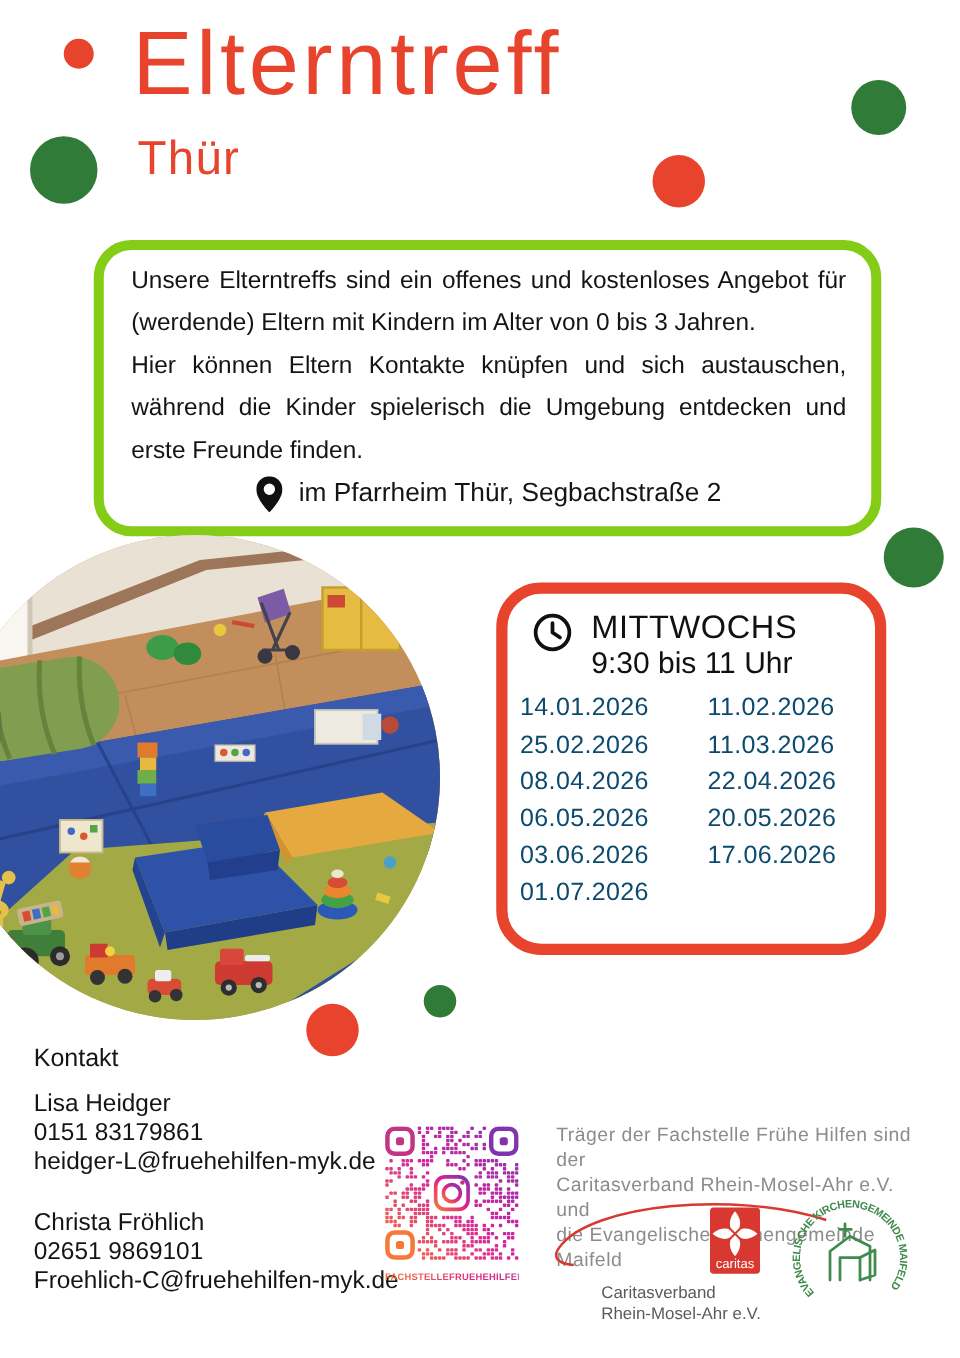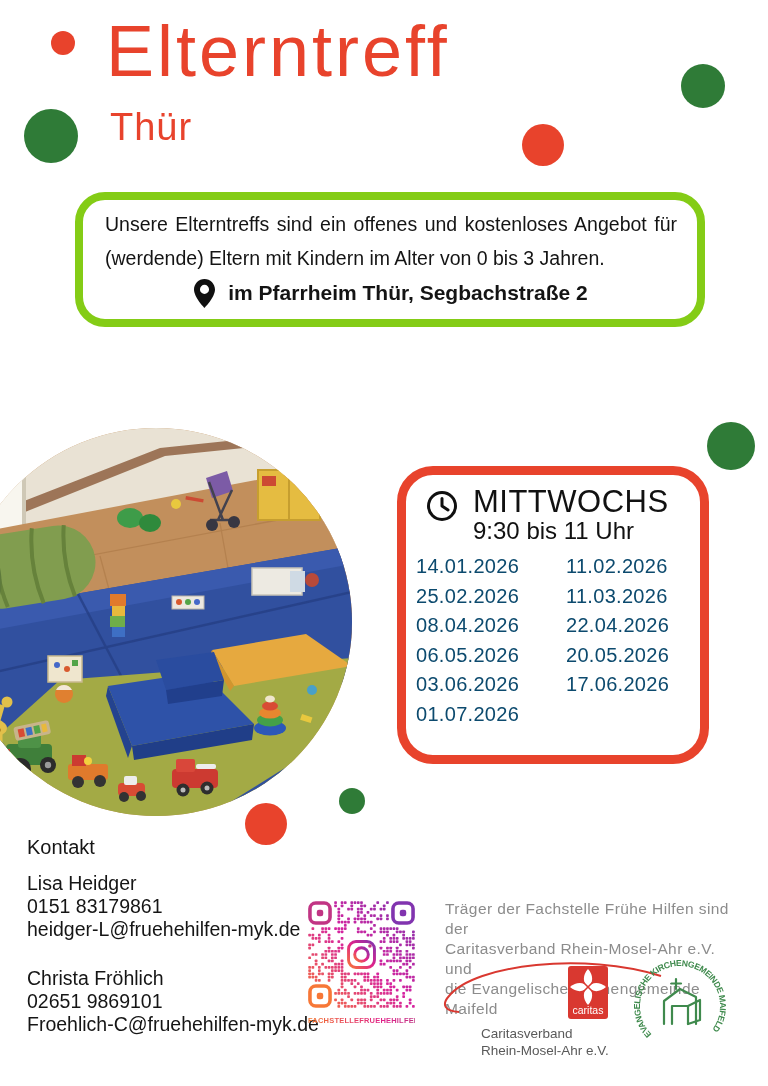--- a/index.html
+++ b/index.html
@@ -15,37 +15,37 @@
   .title{position:absolute;left:106px;top:10px;font-size:72px;letter-spacing:3px;color:#E8432C;font-weight:400;white-space:nowrap;}
   .subtitle{position:absolute;left:110px;top:106px;font-size:38px;letter-spacing:1px;color:#E8432C;font-weight:400;}
 
   
   .info-box{
     position:absolute;left:75px;top:192px;width:630px;box-sizing:border-box;
     border:8px solid #84cc16;border-radius:30px;background:#fff;
     padding:7px 20px 9px 22px;
   }
   .info-box p{margin:0;font-size:19.5px;line-height:34px;text-align:justify;color:#141414;}
-  .loc-row{display:flex;justify-content:center;align-items:center;gap:13px;margin-top:1px;height:34px;font-weight:bold;}
+  .loc-row{display:flex;justify-content:center;align-items:center;gap:13px;margin-top:1px;height:34px;}
   .loc-row .loc-text{font-size:21px;color:#141414;}
   .pin-icon{width:21px;height:29px;flex:0 0 auto;}
 
   
   .photo{position:absolute;left:-40px;top:428px;width:392px;height:388px;border-radius:50%;overflow:hidden;background:#C28F5C;}
   .photo svg{display:block;}
 
   
   .schedule-box{
     position:absolute;left:397px;top:466px;width:312px;height:298px;box-sizing:border-box;
     border:9px solid #E8432C;border-radius:36px;background:#fff;
     padding:12px 6px 0 6px;
   }
   .sched-head{display:flex;align-items:flex-start;gap:15px;margin-left:14px;}
   .clock-icon{width:32px;height:32px;margin-top:3px;flex:0 0 auto;}
-  .sched-title{font-size:31px;line-height:29px;letter-spacing:0.5px;color:#111;}
+  .sched-title{font-size:26px;line-height:29px;letter-spacing:0.5px;color:#111;}
   .sched-time{font-size:24px;line-height:29px;color:#111;}
   .dates{display:grid;grid-template-columns:150px 146px;margin:7px 0 0 4px;
          font-size:20px;line-height:29.5px;letter-spacing:0.3px;color:#0c4a6e;}
 
   
   .contact{position:absolute;left:27px;top:836px;}
   .contact-heading{font-size:20px;color:#151515;}
   .person{margin-top:13px;font-size:19.5px;line-height:23px;color:#151515;}
   .person.second{margin-top:26px;}
 
@@ -74,20 +74,21 @@
   <div class="dot green" style="left:681px;top:64px;width:44px;height:44px;"></div>
   <div class="dot green" style="left:707px;top:422px;width:48px;height:48px;"></div>
   <div class="dot red" style="left:245px;top:803px;width:42px;height:42px;"></div>
   <div class="dot green" style="left:339px;top:788px;width:26px;height:26px;"></div>
 
   <div class="title">Elterntreff</div>
   <div class="subtitle">Thür</div>
 
   <div class="info-box">
     <p>Unsere Elterntreffs sind ein offenes und kostenloses Angebot für (werdende) Eltern mit Kindern im Alter von 0 bis 3 Jahren.</p>
+    <p>Hier können Eltern Kontakte knüpfen und sich austauschen, während die Kinder spielerisch die Umgebung entdecken und erste Freunde finden.</p>
     <div class="loc-row">
       <svg class="pin-icon" viewBox="0 0 24 33">
         <path d="M12 0C5.4 0 0 5.4 0 12c0 9 12 21 12 21s12-12 12-21C24 5.4 18.6 0 12 0zm0 17a5.2 5.2 0 1 1 0-10.4A5.2 5.2 0 0 1 12 17z" fill="#101010"></path>
       </svg>
       <span class="loc-text">im Pfarrheim Thür, Segbachstraße 2</span>
     </div>
   </div>
 
   <div class="photo">
     <svg viewBox="0 0 392 388" width="392" height="388">

